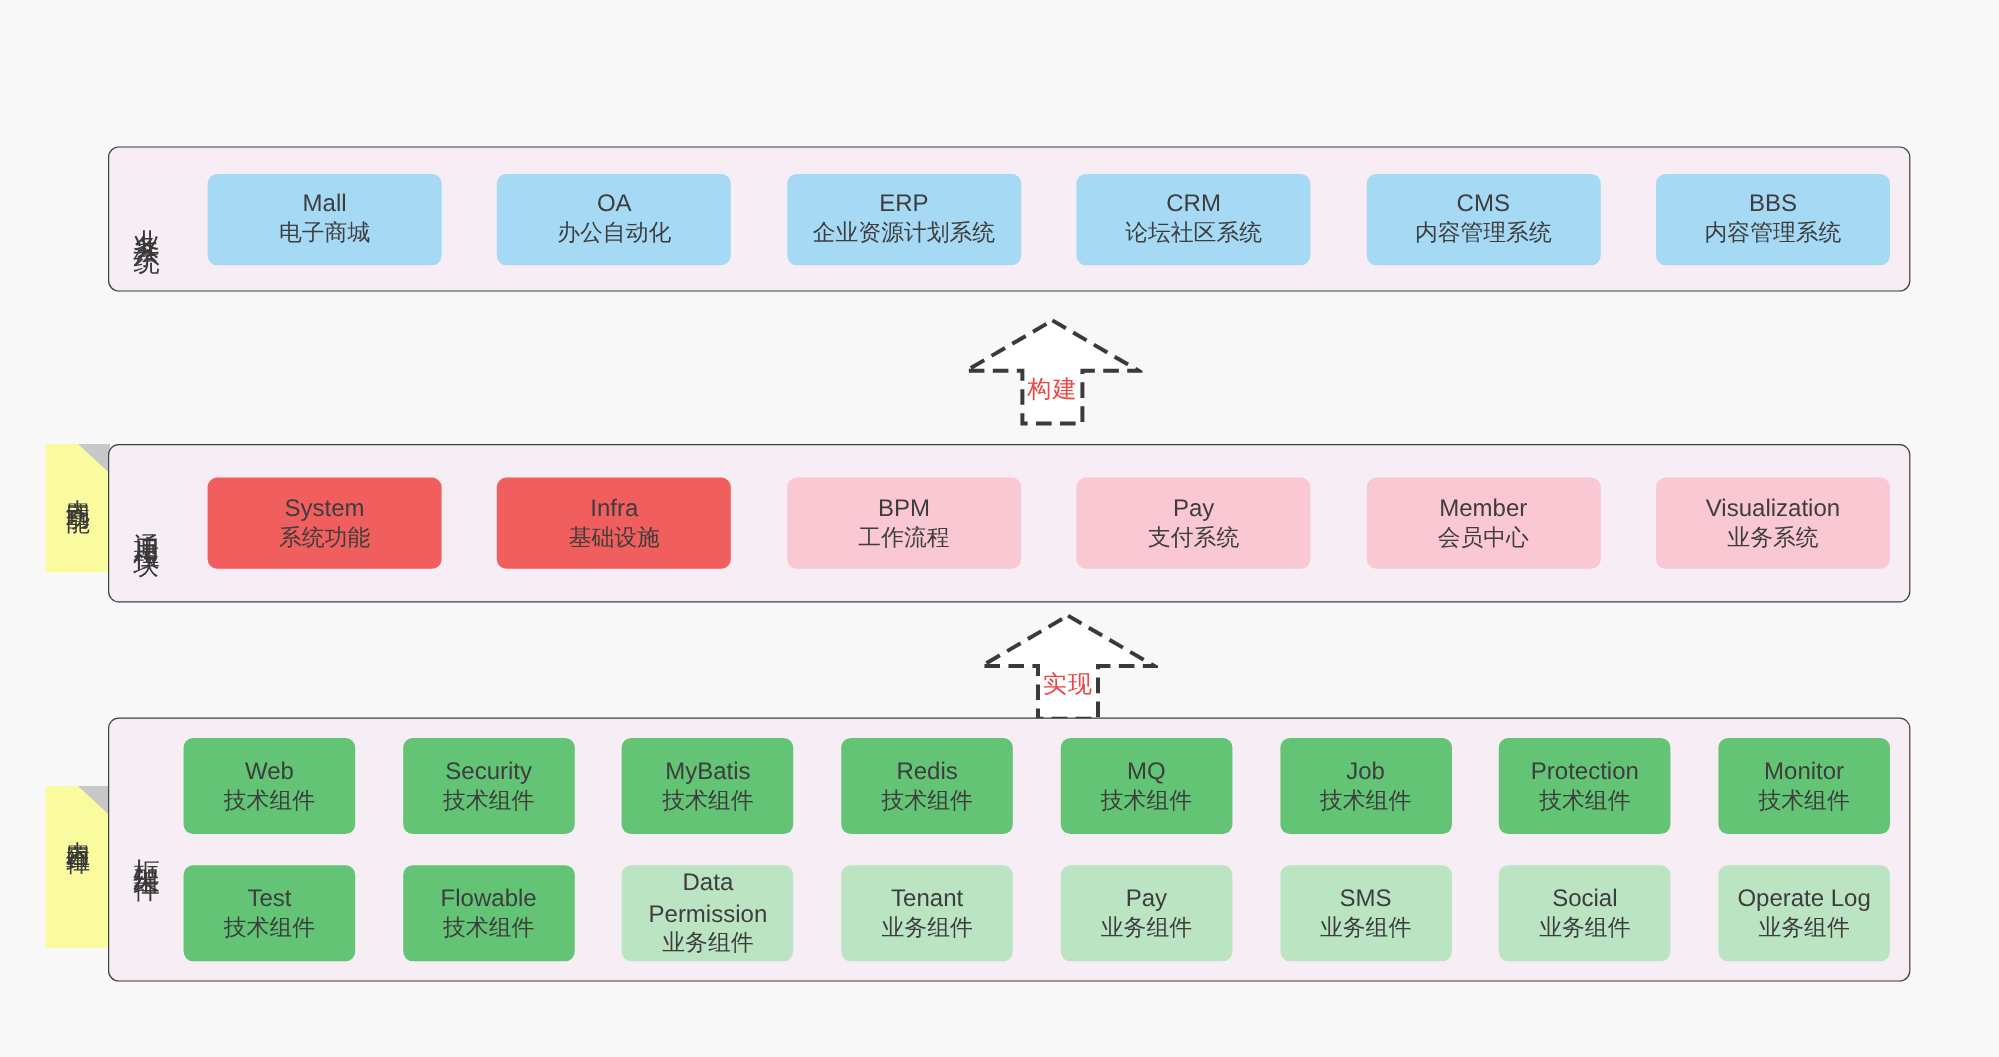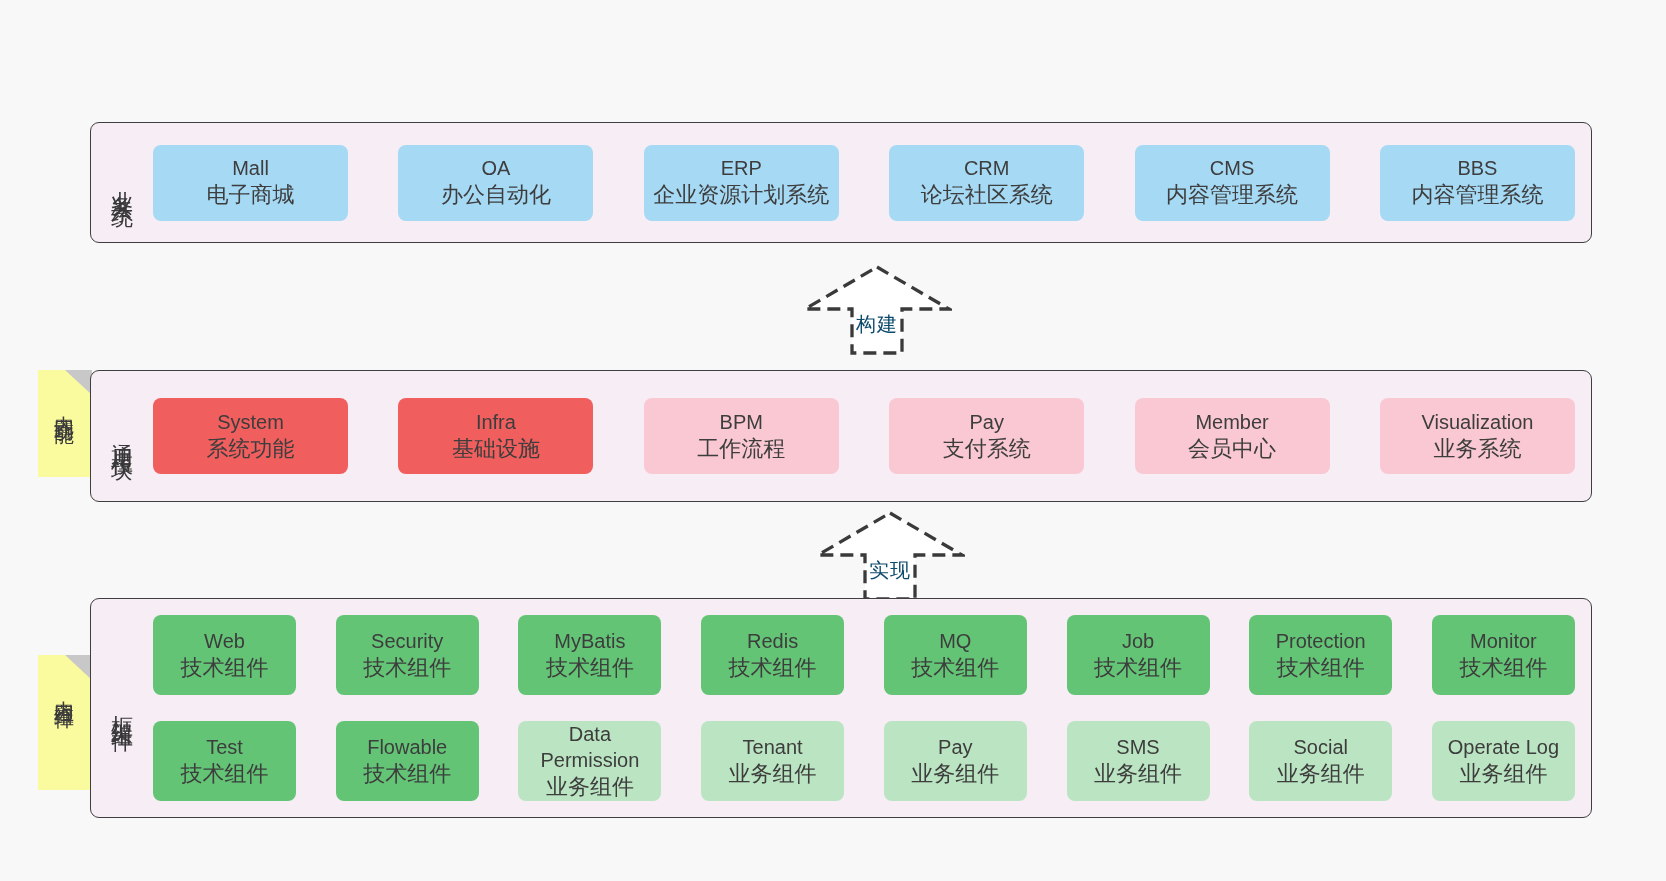--- a/index.html
+++ b/index.html
@@ -53,38 +53,38 @@
     flex:1; padding-right:16px;
     display:flex; flex-direction:column; justify-content:center; gap:26px;
   }
   .box-row { display:flex; justify-content:space-between; }
 
   .module-box {
     border-radius:8px;
     display:flex; flex-direction:column; align-items:center; justify-content:center;
     text-align:center; line-height:1.3; padding:0 3px;
   }
-  .layer-1 .module-box, .layer-2 .module-box { width:195px; height:76px; }
+  .layer-1 .module-box, .layer-2 .module-box { width:195px; height:76px;margin-left:20px; }
   .layer-3 .module-box { width:143px; height:80px; }
   .box-en { font-size:20px; }
-  .box-zh { font-size:22px;text-align:center; }
+  .box-zh { font-size:19px;text-align:center; }
   .variant-blue       { background:var(--blue,#a6d9f4); }
   .variant-red        { background:var(--red,#f05e5e); }
   .variant-pink       { background:var(--pink,#f9c8d2); }
   .variant-green      { background:var(--green,#63c475); }
   .variant-lightgreen { background:var(--lightgreen,#bae4c2); }
 
   
   .arrow { position:absolute; width:150px; height:92px; }
   .arrow-1 { left:802px; top:264px; }
   .arrow-2 { left:815px; top:510px;font-family:Liberation Mono, monospace; }
   .arrow svg { position:absolute; inset:0; width:100%; height:100%; }
   .arrow-label {
     position:absolute; left:0; right:0; top:47px; text-align:center;
-    font-size:20px; color:#0c4a6e; letter-spacing:1px;
+    font-size:20px; color:#ef4444; letter-spacing:1px;
   }
 </style>
 </head>
 <body>
 
 <div class="canvas">
 
   <div class="sticky sticky-2">
     <span class="fold"></span>
     <span class="sticky-text">内置功能</span>

